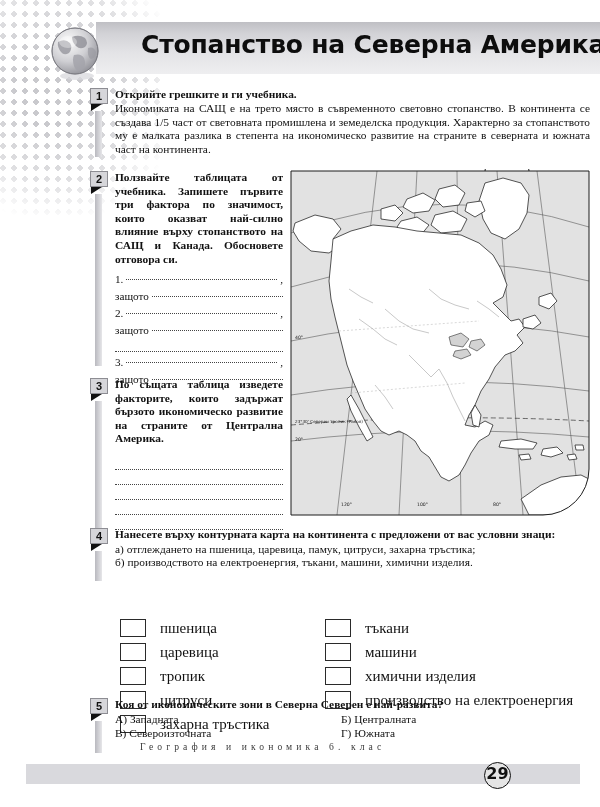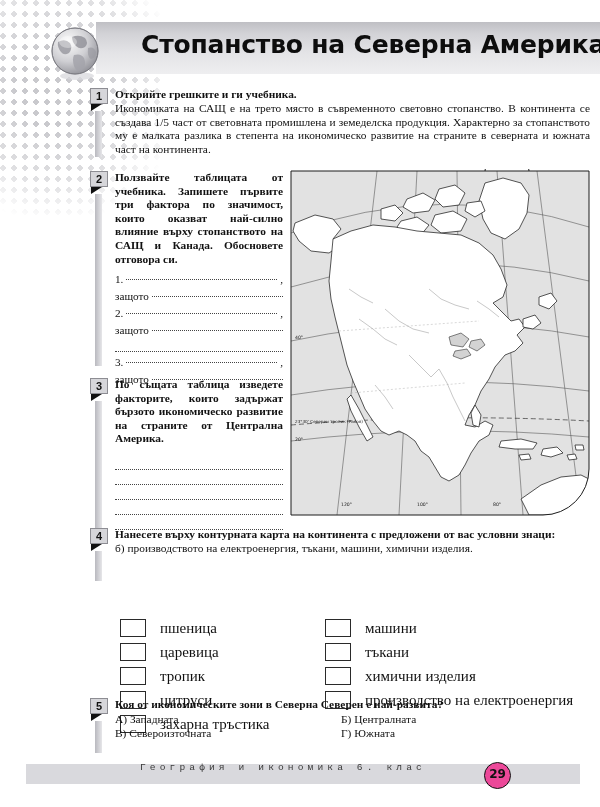--- a/index.html
+++ b/index.html
@@ -180,39 +180,39 @@
     position: absolute;
     left: 26px;
     top: 764px;
     width: 554px;
     height: 20px;
     background: #d9d9dd;
   }
   #footer-text {
     position: absolute;
     left: 140px;
-    top: 762px;
-    font-family: Liberation Mono, monospace;
+    top: 741px;
+    font-family: Liberation Serif, serif;
     font-size: 9.6px;
     letter-spacing: 4.1px;
     color: #3a3a3a;
     white-space: nowrap;
     text-align: right;
   }
   #page-number {
     position: absolute;
     left: 484px;
     top: 762px;
     width: 25px;
     height: 25px;
     border: 1.6px solid #111;
     border-radius: 50%;
-    background: #ec4899;
+    background: #e5e5e5;
     font-family: "DejaVu Sans", "Liberation Sans", sans-serif;
-    font-size: 12px;
+    font-size: 16px;
     font-weight: bold;
     line-height: 22px;
     text-align: center;
     color: #111;
   }
 </style>
 </head>
 <body>
 
 <div id="dot-grid"></div>
@@ -427,20 +427,21 @@
 </div>
 
 <div class="exercise" style="left:90px; top:528px; width:500px;">
   <div class="ex-marker">
     <div class="ex-num">4</div>
     <div class="ex-tri"></div>
     <div class="ex-bar" style="height:30px;"></div>
   </div>
   <div class="ex-body" style="width:475px;">
     <div class="ex-title" style="text-align:justify;">Нанесете върху контурната карта на континента с предложени от вас условни знаци:</div>
+    <div class="ex-para nojust" style="margin-top:1px;">а) отглеждането на пшеница, царевица, памук, цитруси, захарна тръстика;</div>
     <div class="ex-para nojust">б) производството на електроенергия, тъкани, машини, химични изделия.</div>
   </div>
 </div>
 
 <div class="cb-col" style="left:120px; top:618px;">
   <div class="cb-row">
     <div class="cb-box"></div>
     <div class="cb-label">пшеница</div>
   </div>
   <div class="cb-row">
@@ -457,25 +458,25 @@
   </div>
   <div class="cb-row">
     <div class="cb-box"></div>
     <div class="cb-label">захарна тръстика</div>
   </div>
 </div>
 
 <div class="cb-col" style="left:325px; top:618px;">
   <div class="cb-row">
     <div class="cb-box"></div>
+    <div class="cb-label">тъкани</div>
+  </div>
+  <div class="cb-row">
+    <div class="cb-box"></div>
     <div class="cb-label">машини</div>
-  </div>
-  <div class="cb-row">
-    <div class="cb-box"></div>
-    <div class="cb-label">тъкани</div>
   </div>
   <div class="cb-row">
     <div class="cb-box"></div>
     <div class="cb-label">химични изделия</div>
   </div>
   <div class="cb-row">
     <div class="cb-box"></div>
     <div class="cb-label">производство на електроенергия</div>
   </div>
 </div>

